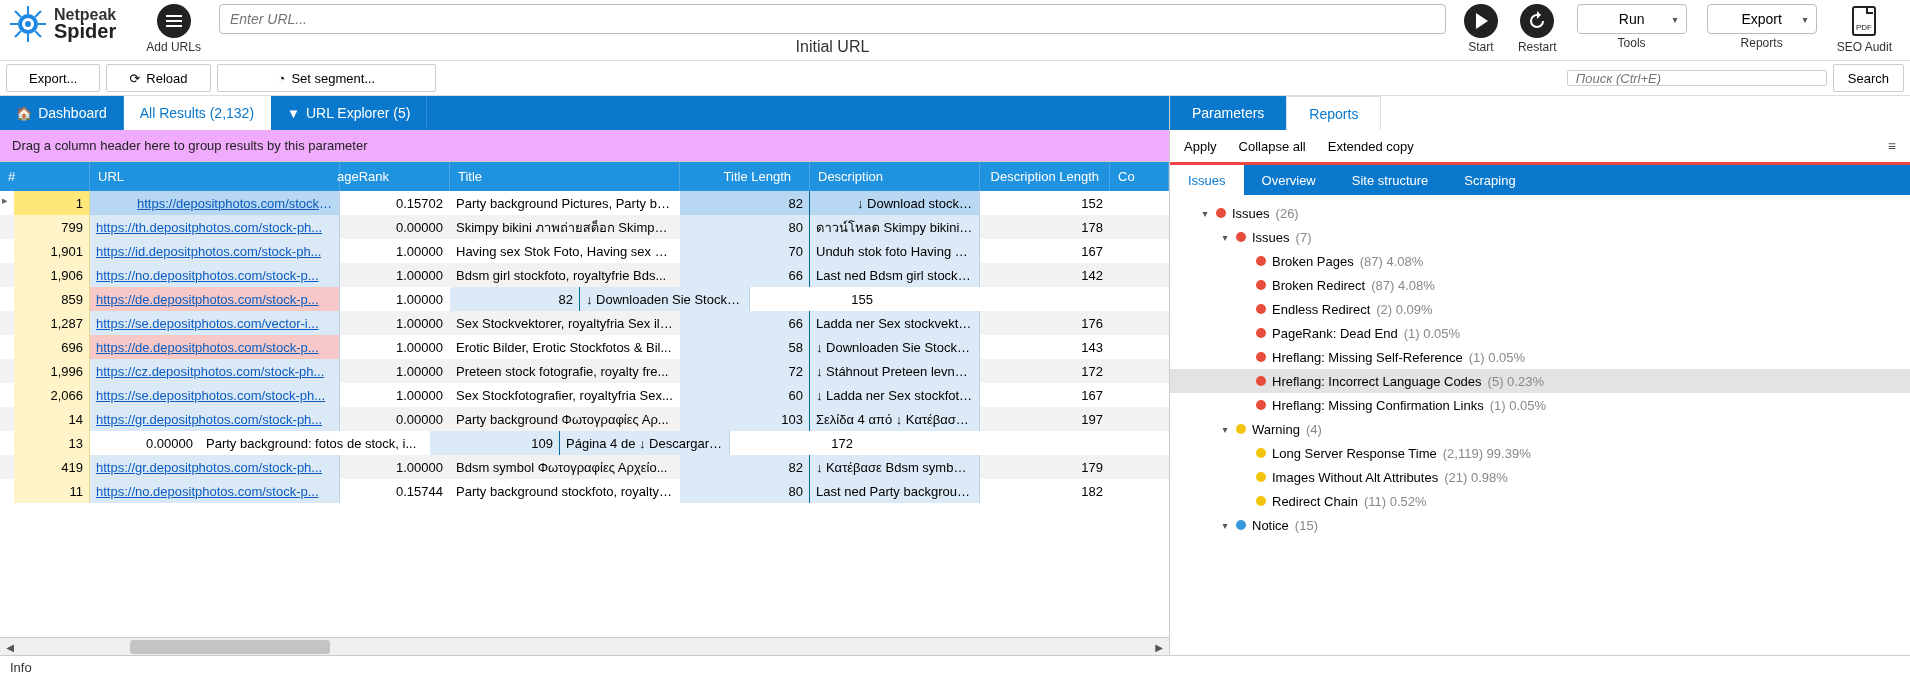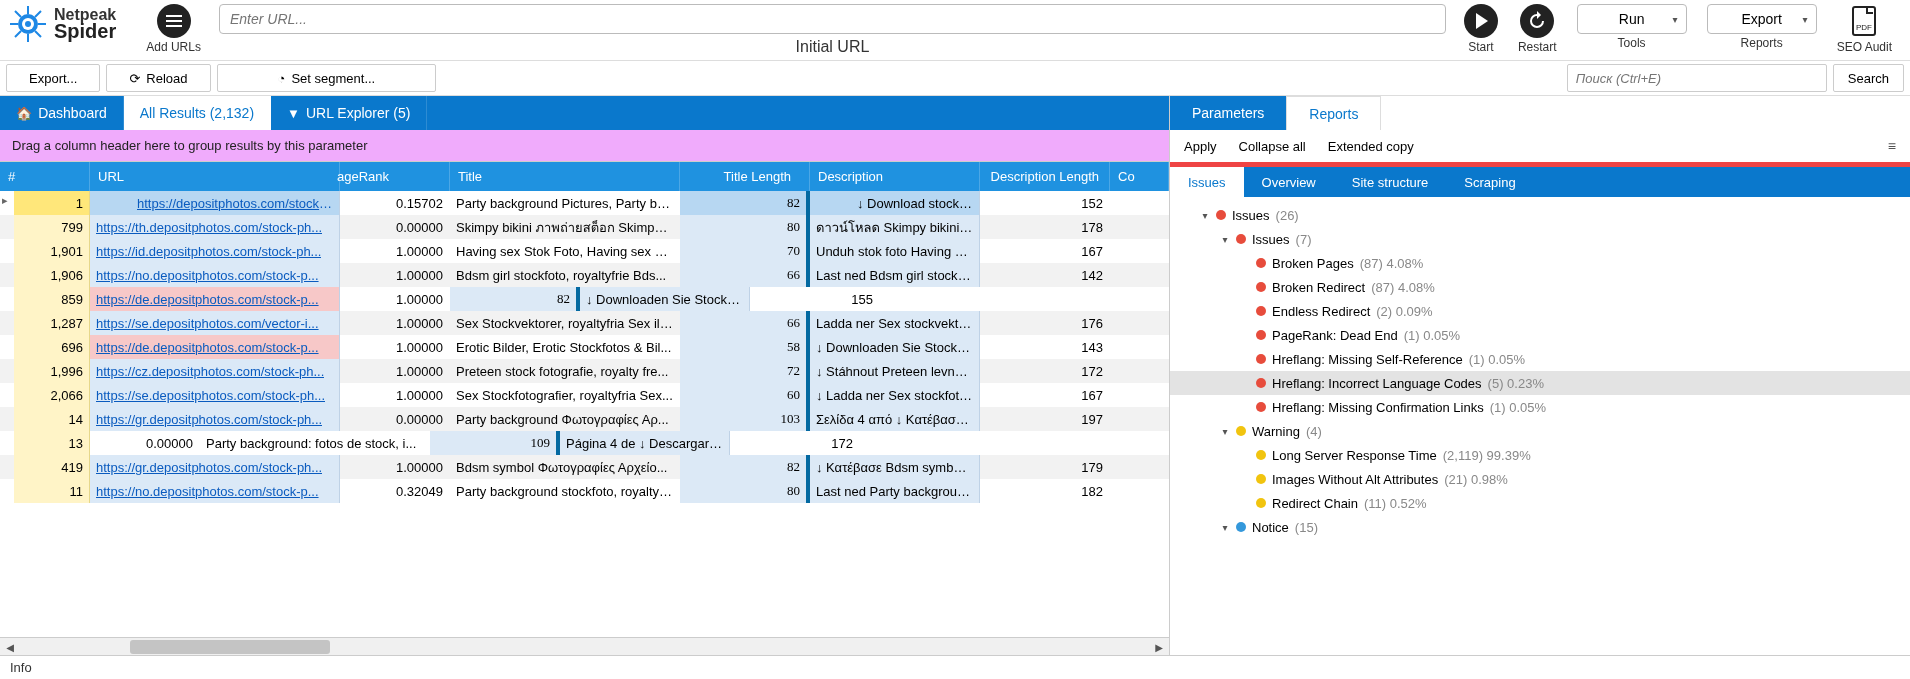--- a/index.html
+++ b/index.html
@@ -27,21 +27,21 @@
 .tb-dd-btn { width: 110px; height: 30px; border: 1px solid #bbb; border-radius: 4px; background: #fff; display: flex; align-items: center; justify-content: center; position: relative; font-size: 14px; cursor: pointer; }
 .tb-dd-btn::after { content: "▾"; position: absolute; right: 8px; color: #555; font-size: 10px; }
 
 .seo-audit svg { display:block; }
 
 
 .second-bar { display: flex; align-items: center; height: 36px; border-top: 1px solid #ddd; border-bottom: 1px solid #ddd; padding: 0 6px; }
 .sb-btn { height: 28px; border: 1px solid #ccc; background: #fff; padding: 0 22px; font-size: 13px; display: flex; align-items: center; gap: 6px; cursor: pointer; border-radius: 2px; margin-right: 6px; }
 .sb-btn.wide { padding: 0 60px; }
 .sb-spacer { flex: 1; }
-.search-input { width: 260px; height: 28px; border: 1px solid #ccc; padding: 0 8px; font-size: 13px; font-style: italic; color: #0369a1; border-radius: 2px; }
+.search-input { width: 260px; height: 16px; border: 1px solid #ccc; padding: 0 8px; font-size: 13px; font-style: italic; color: #0369a1; border-radius: 2px; }
 .search-btn { height: 28px; border: 1px solid #ccc; background: #fff; padding: 0 14px; font-size: 13px; margin-left: 6px; cursor: pointer; border-radius: 2px; }
 
 
 .workspace { display: flex; height: calc(679px - 60px - 36px - 24px); }
 .left-pane { width: 1170px; display: flex; flex-direction: column; border-right: 1px solid #ccc; }
 .right-pane { flex: 1; display: flex; flex-direction: column; }
 
 
 .main-tabs { height: 34px; background: #0a78cc; display: flex; align-items: stretch; color: #fff; font-size: 14px; }
 .main-tab { display: flex; align-items: center; padding: 0 16px; gap: 6px; cursor: pointer; border-right: 1px solid rgba(255,255,255,.15); }
@@ -66,39 +66,39 @@
 .grid-body { flex:1; overflow: hidden; font-size: 13px; }
 .row { display: flex; height: 24px; align-items: stretch; }
 .row:nth-child(even) { background: #f2f2f2; }
 .cell { display: flex; align-items: center; padding: 0 6px; border-right: 1px solid transparent; overflow: hidden; white-space: nowrap; text-overflow: ellipsis; }
 .c-marker { width: 14px; }
 .c-idx { width: 76px; justify-content: flex-end; background: #fff4c7; border-right:1px solid #e6d78a;}
 .c-url { width: 250px; background: #dbe9f7; color: #0a5bbf; text-decoration: underline; cursor: pointer; border-right:1px solid #bfd2e6;}
 .c-url.hot { background: #f7c8c8; }
 .c-pr  { width: 110px; justify-content: flex-end; }
 .c-title { width: 230px; }
-.c-tlen { width: 130px; justify-content: flex-end; background:#dce9f6; border-right:4px solid #0369a1;font-family:Liberation Serif, serif;}
+.c-tlen { width: 130px; justify-content: flex-end; background:#dce9f6; border-right:1px solid #0369a1;}
 .c-desc { width: 170px; background:#dce9f6; border-right:1px solid #bfd2e6;}
 .c-dlen { width: 130px; justify-content: flex-end; }
 .c-co  { flex: 1; }
 .row.sel .c-idx{ background:#ffe77a;}
 .row.sel .c-url,.row.sel .c-tlen,.row.sel .c-desc{ background:#b7d7f2;padding-left:47px;}
 .row-pointer{position:relative;}
 .row-pointer::before{content:"▸"; position:absolute; left:2px; top:3px; font-size:11px; color:#666;}
 
 .hscroll { height: 18px; background: #f0f0f0; border-top:1px solid #ccc; position: relative; }
 .hscroll-thumb { position: absolute; left: 130px; top: 2px; width: 200px; height: 14px; background: #c4c4c4; border-radius: 3px; }
 .hscroll-arrow{position:absolute; top:2px; width:16px;height:14px; display:flex;align-items:center;justify-content:center;color:#555;font-size:10px;}
 .hscroll-arrow.l{left:2px;} .hscroll-arrow.r{right:2px;}
 
 
 .right-tabs { height: 34px; background: #fff; display: flex; }
 .right-tab { padding: 0 22px; display:flex; align-items:center; font-size:14px; color:#0a78cc; cursor:pointer; }
 .right-tab.active { background:#0a78cc; color:#fff; }
-.right-actions { display:flex; align-items:center; gap:22px; padding:8px 14px; font-size:13px; border-bottom:5px solid #ef4444; }
+.right-actions { display:flex; align-items:center; gap:22px; padding:8px 14px; font-size:13px; border-bottom:3px solid #ef4444; }
 .ra-spacer{flex:1;}
 .ra-menu{font-size:14px; color:#555; cursor:pointer;}
 
 .sub-tabs { height: 30px; background:#0a78cc; display:flex; }
 .sub-tab { padding:0 18px; display:flex; align-items:center; font-size:13px; color:#fff; cursor:pointer; }
 .sub-tab.active { background:#fff; color:#0a78cc; }
 
 .tree { flex:1; overflow:auto; font-size:13px; padding:6px 0; }
 .tree-row { display:flex; align-items:center; height:24px; padding:0 10px; gap:6px; cursor:pointer; white-space:nowrap;}
 .tree-row.sel { background:#e3e3e3; }
@@ -451,21 +451,21 @@
           </div>
           <div class="cell c-dlen">179</div>
           <div class="cell c-co"></div>
         </div>
         <div class="row">
           <div class="cell c-marker"></div>
           <div class="cell c-idx">11</div>
           <div class="cell c-url">
             <span class="ellipsis">https://no.depositphotos.com/stock-p...</span>
           </div>
-          <div class="cell c-pr">0.32049</div>
+          <div class="cell c-pr">0.15744</div>
           <div class="cell c-title">
             <span class="ellipsis">Party background stockfoto, royaltyf...</span>
           </div>
           <div class="cell c-tlen">80</div>
           <div class="cell c-desc">
             <span class="ellipsis">Last ned Party background...</span>
           </div>
           <div class="cell c-dlen">182</div>
           <div class="cell c-co"></div>
         </div>

